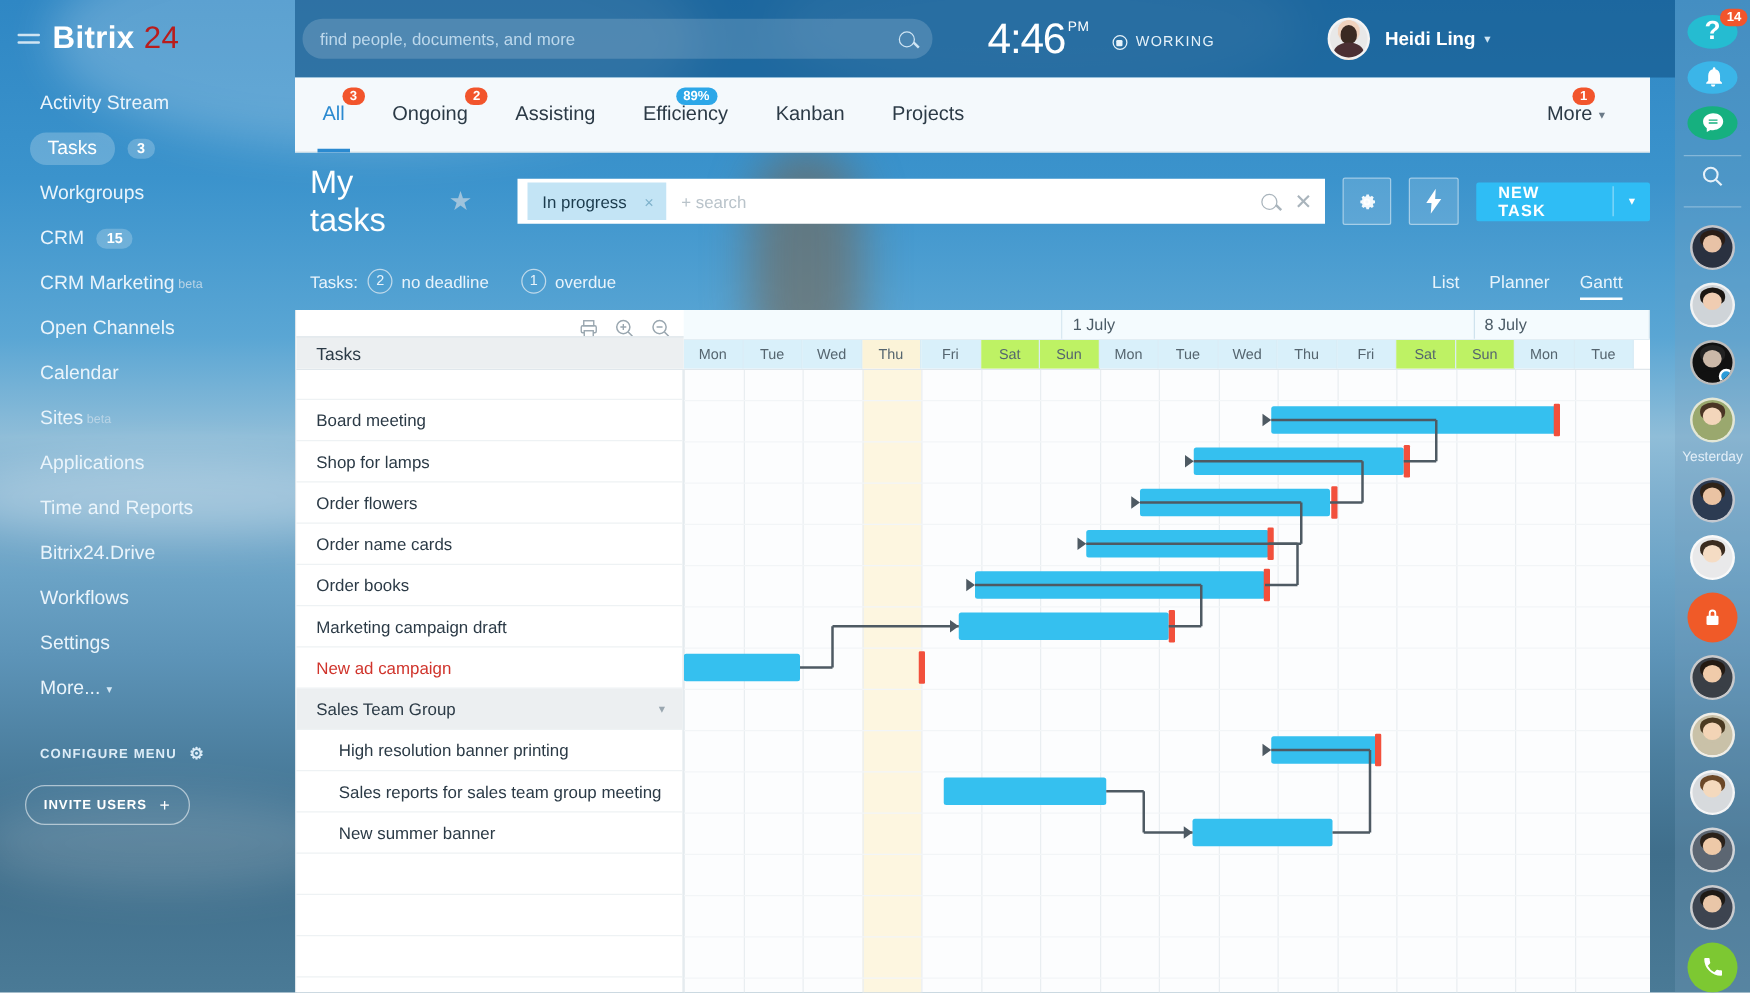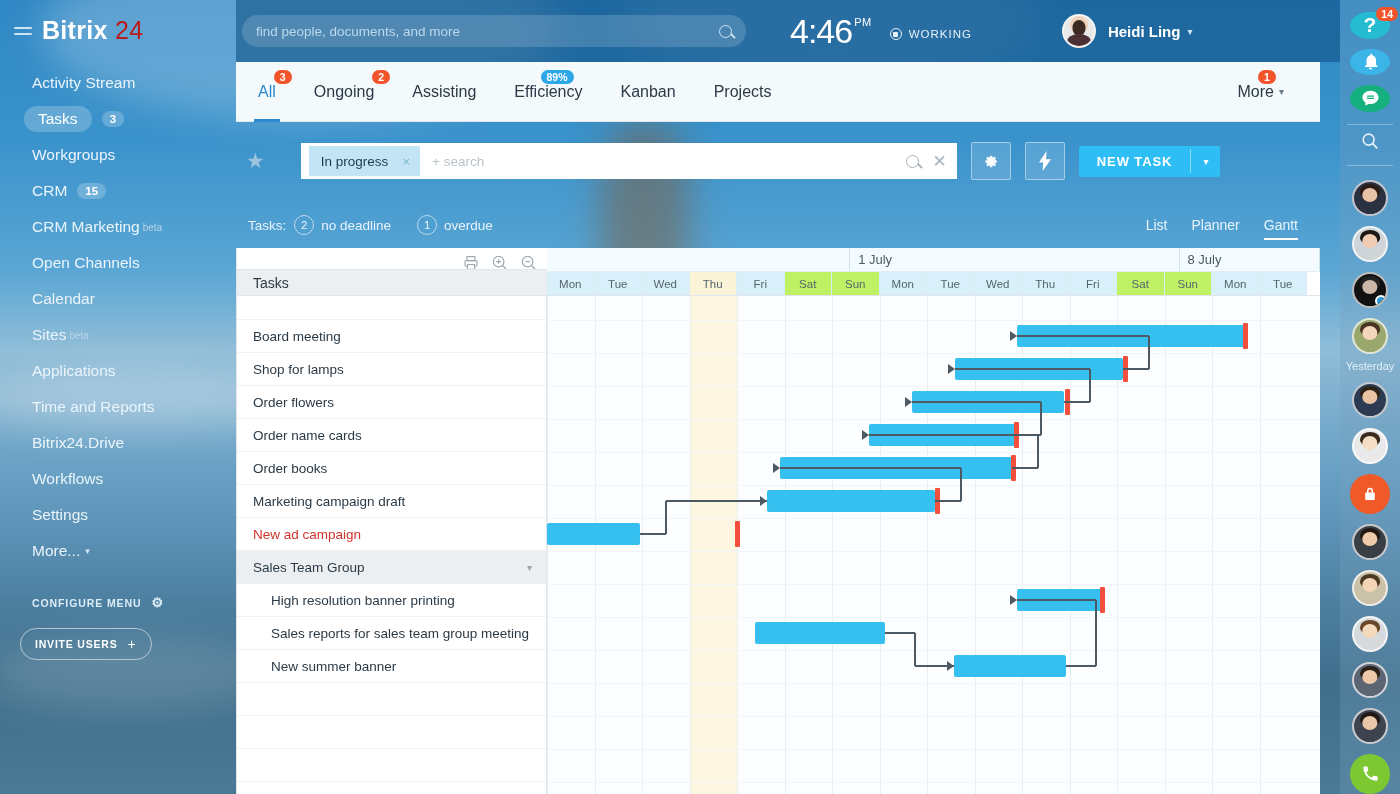--- a/index.html
+++ b/index.html
@@ -386,20 +386,21 @@
       <span>Projects</span>
     </div>
     <div class="tab more">
       <span>More</span>
       <span class="more-caret">▾</span>
       <span class="tab-badge">1</span>
     </div>
   </div>
 
 <div id="title-row">
+  <div class="page-title">My tasks</div>
   <div class="star">★</div>
 
   <div id="filter-field">
     <div class="chip">
       <span>In progress</span>
       <span class="x">×</span>
     </div>
     <span class="filter-plus">
       <span>+</span>
       <span>search</span>

